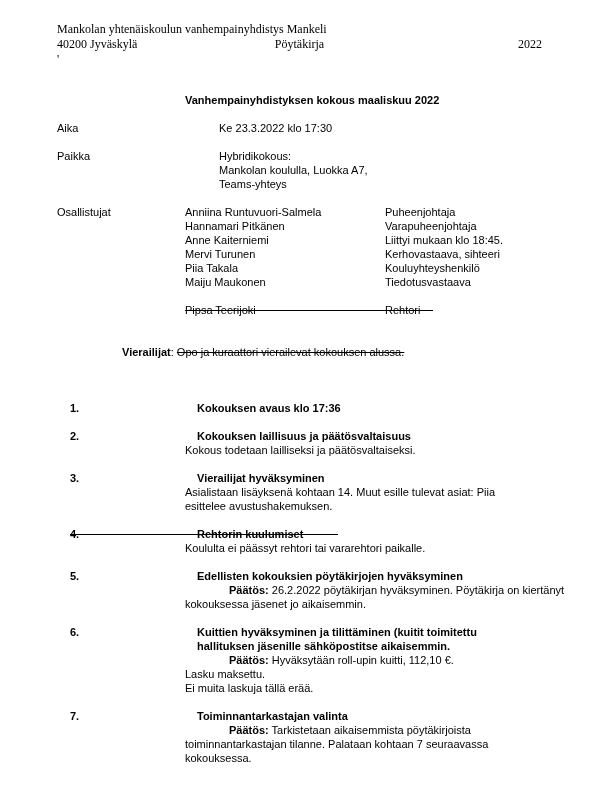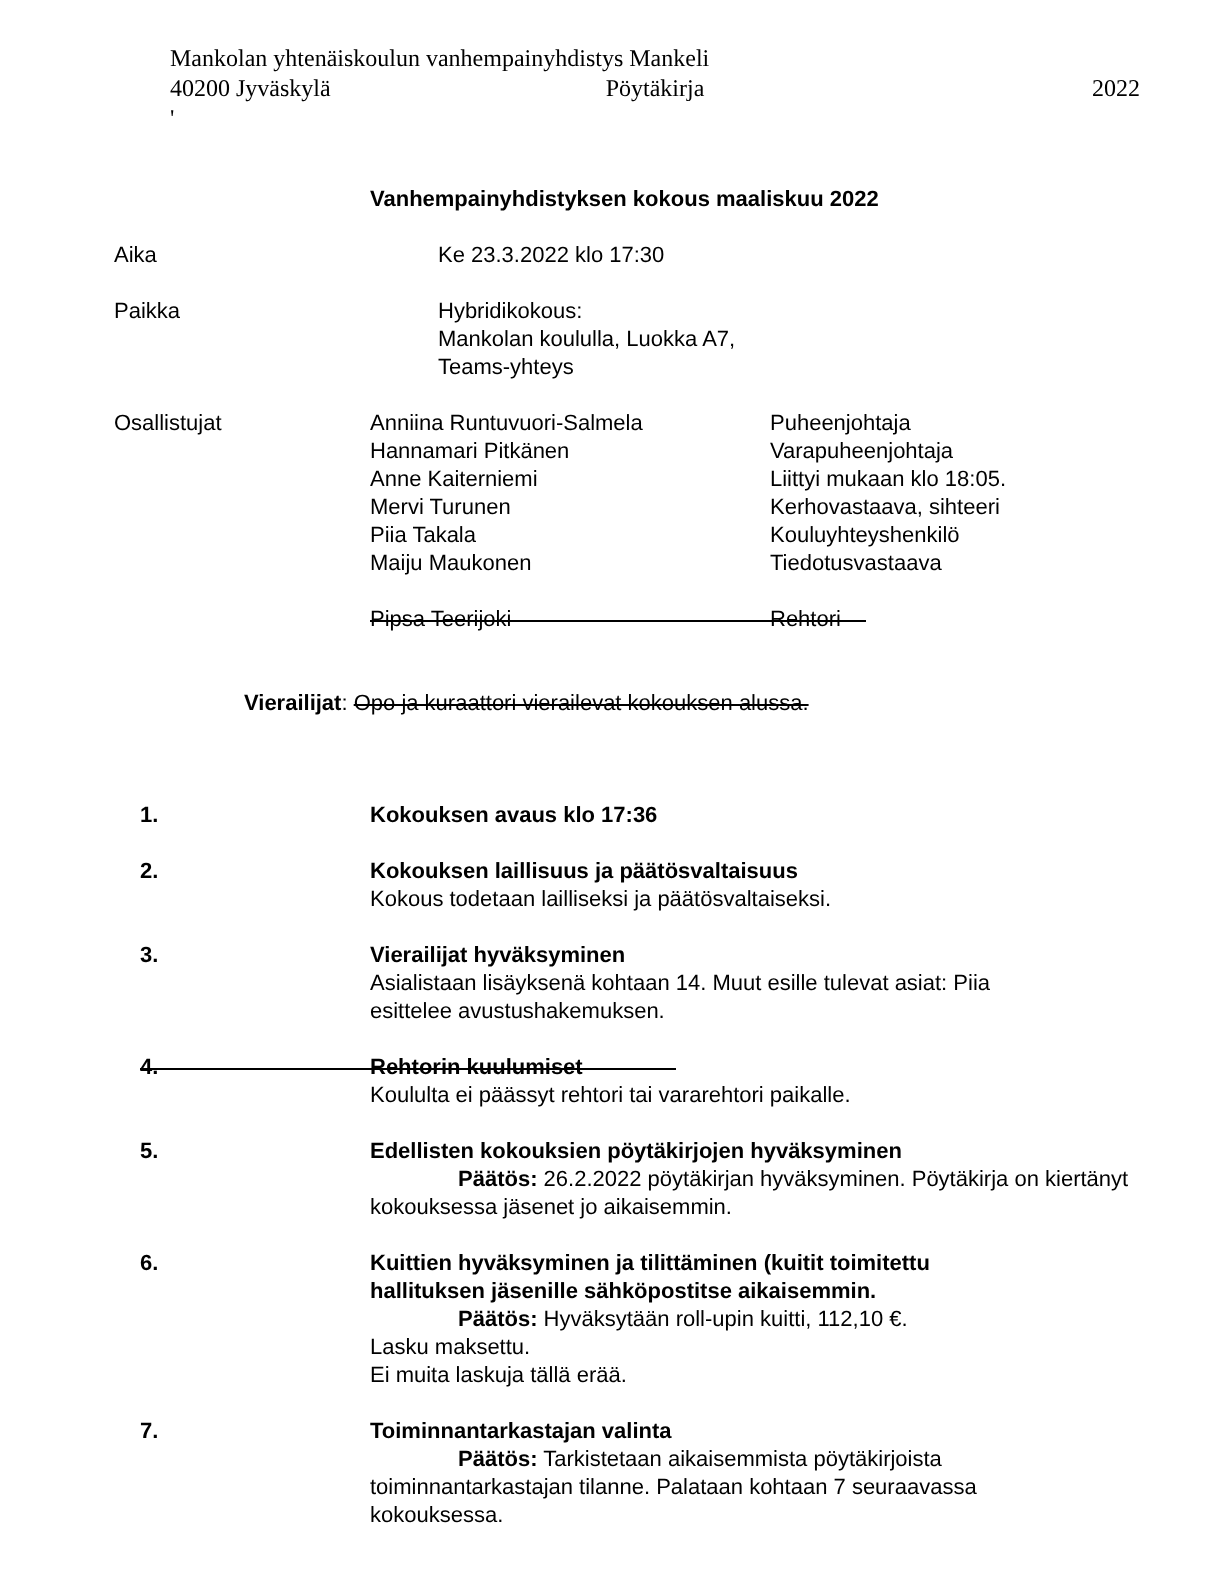--- a/index.html
+++ b/index.html
@@ -12,21 +12,20 @@
     font-family:"Liberation Sans", sans-serif;
     font-size:11px; line-height:14px;
     box-sizing:border-box;
     padding:22px 0 0 57px;
     overflow:hidden;
   }
   .doc-header {
     font-family:"Liberation Serif", serif;
     font-size:12px; line-height:15px;
     width:485px;
-    margin-left:28px;
   }
   .h-line2 { display:grid; grid-template-columns:1fr auto 1fr; }
   .h-line2 .c { justify-self:center; }
   .h-line2 .r { justify-self:end; }
   .doc-title {
     margin:26px 0 0 128px;
     font-weight:bold;
     white-space:pre;
   }
   .meta-row { display:grid; grid-template-columns:128px 1fr; margin-top:14px;gap:34px; }
@@ -37,21 +36,21 @@
   .strike-line { position:absolute; height:1px; background:#000; top:7px; }
   .participant-strike { left:128px; width:248px; }
   .item-strike { left:13px; width:268px; }
   .visitors { margin:28px 0 12px 65px; white-space:pre; }
   .visitors .vlabel { font-weight:bold; }
   .struck-text { text-decoration:line-through; text-decoration-thickness:1px; }
   .agenda { margin-top:42px; }
   .item { position:relative; display:grid; grid-template-columns:128px 1fr; }
   .item + .item { margin-top:14px; }
   .item-number { font-weight:bold; padding-left:13px; }
-  .item-heading { font-weight:bold; }
+  .item-heading { font-weight:bold;margin-left:12px; }
   b, strong { font-weight:bold;padding-left:44px; }
 </style>
 </head>
 <body>
 
 <div class="page">
 
   <div class="doc-header">
     <div>Mankolan yhtenäiskoulun vanhempainyhdistys Mankeli</div>
     <div class="h-line2">
@@ -87,21 +86,21 @@
           <div class="name">Anniina Runtuvuori-Salmela</div>
           <div class="name">Hannamari Pitkänen</div>
           <div class="name">Anne Kaiterniemi</div>
           <div class="name">Mervi Turunen</div>
           <div class="name">Piia Takala</div>
           <div class="name">Maiju Maukonen</div>
         </div>
       <div id="p-roles">
           <div class="role">Puheenjohtaja</div>
           <div class="role">Varapuheenjohtaja</div>
-          <div class="role">Liittyi mukaan klo 18:05.</div>
+          <div class="role">Liittyi mukaan klo 18:45.</div>
           <div class="role">Kerhovastaava, sihteeri</div>
           <div class="role">Kouluyhteyshenkilö</div>
           <div class="role">Tiedotusvastaava</div>
         </div>
     </div>
     <div class="struck-row">
       <div></div>
       <div class="name">Pipsa Teerijoki</div>
       <div class="role">Rehtori</div>
       <div class="strike-line participant-strike"></div>

